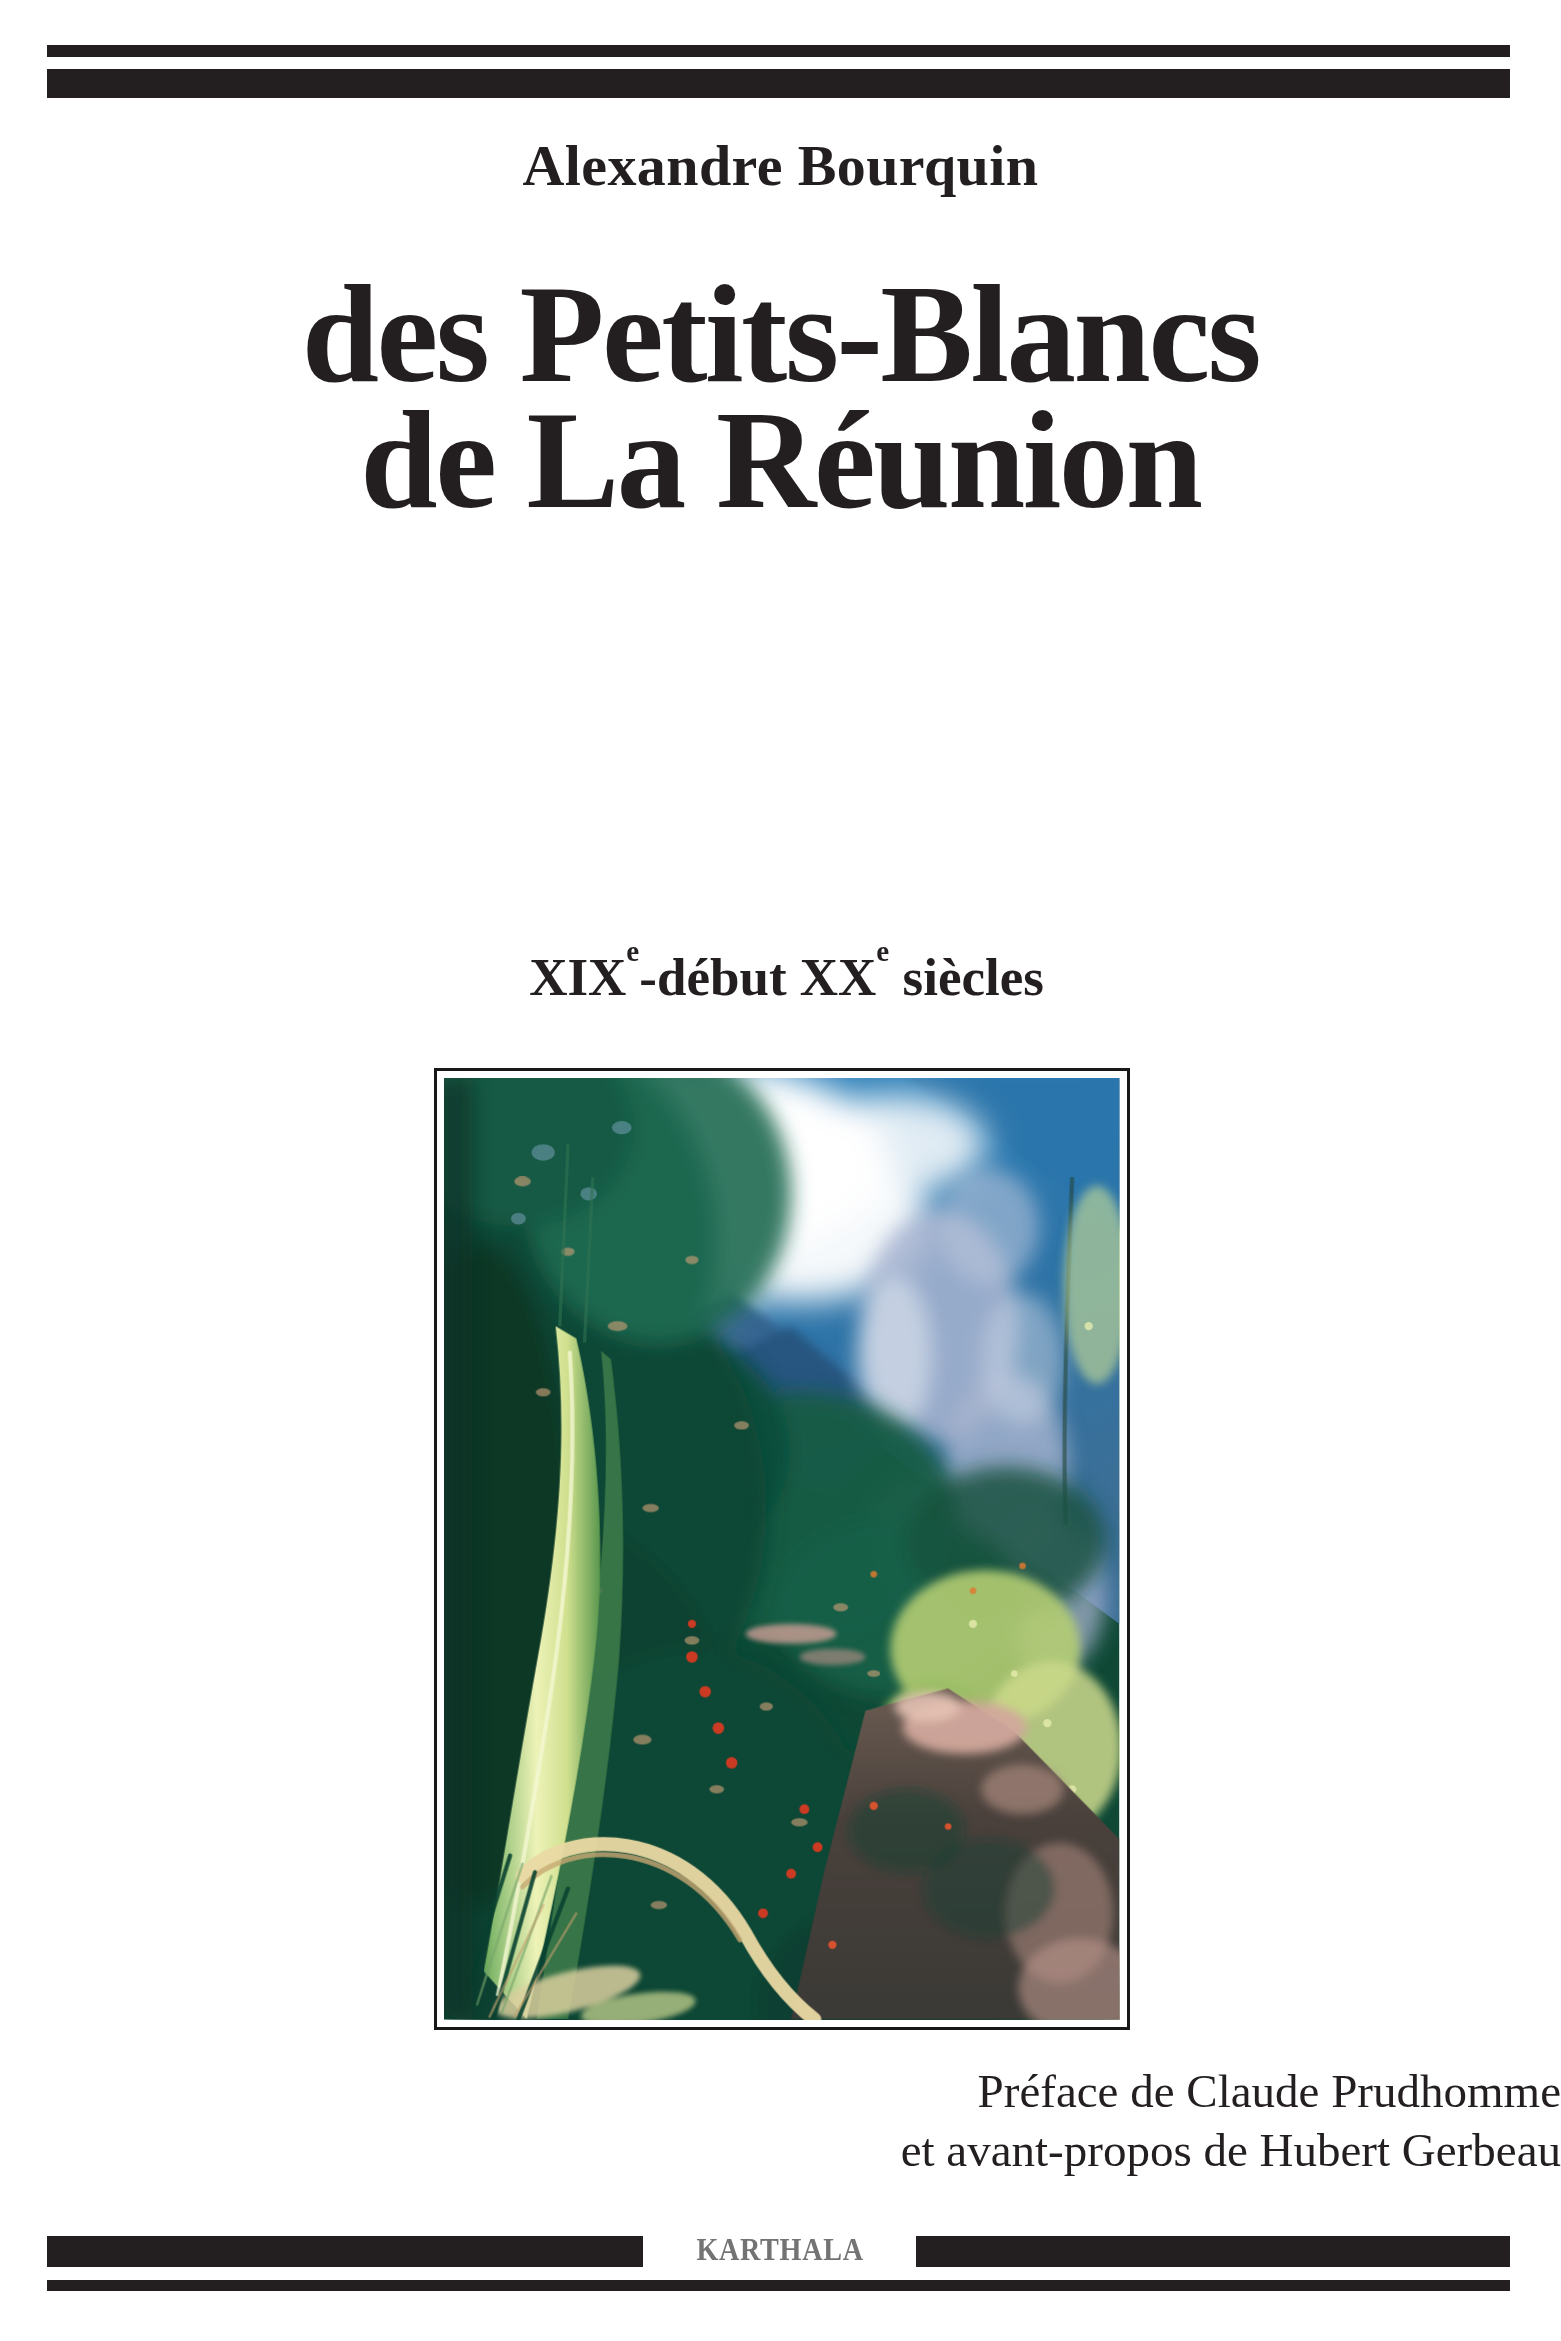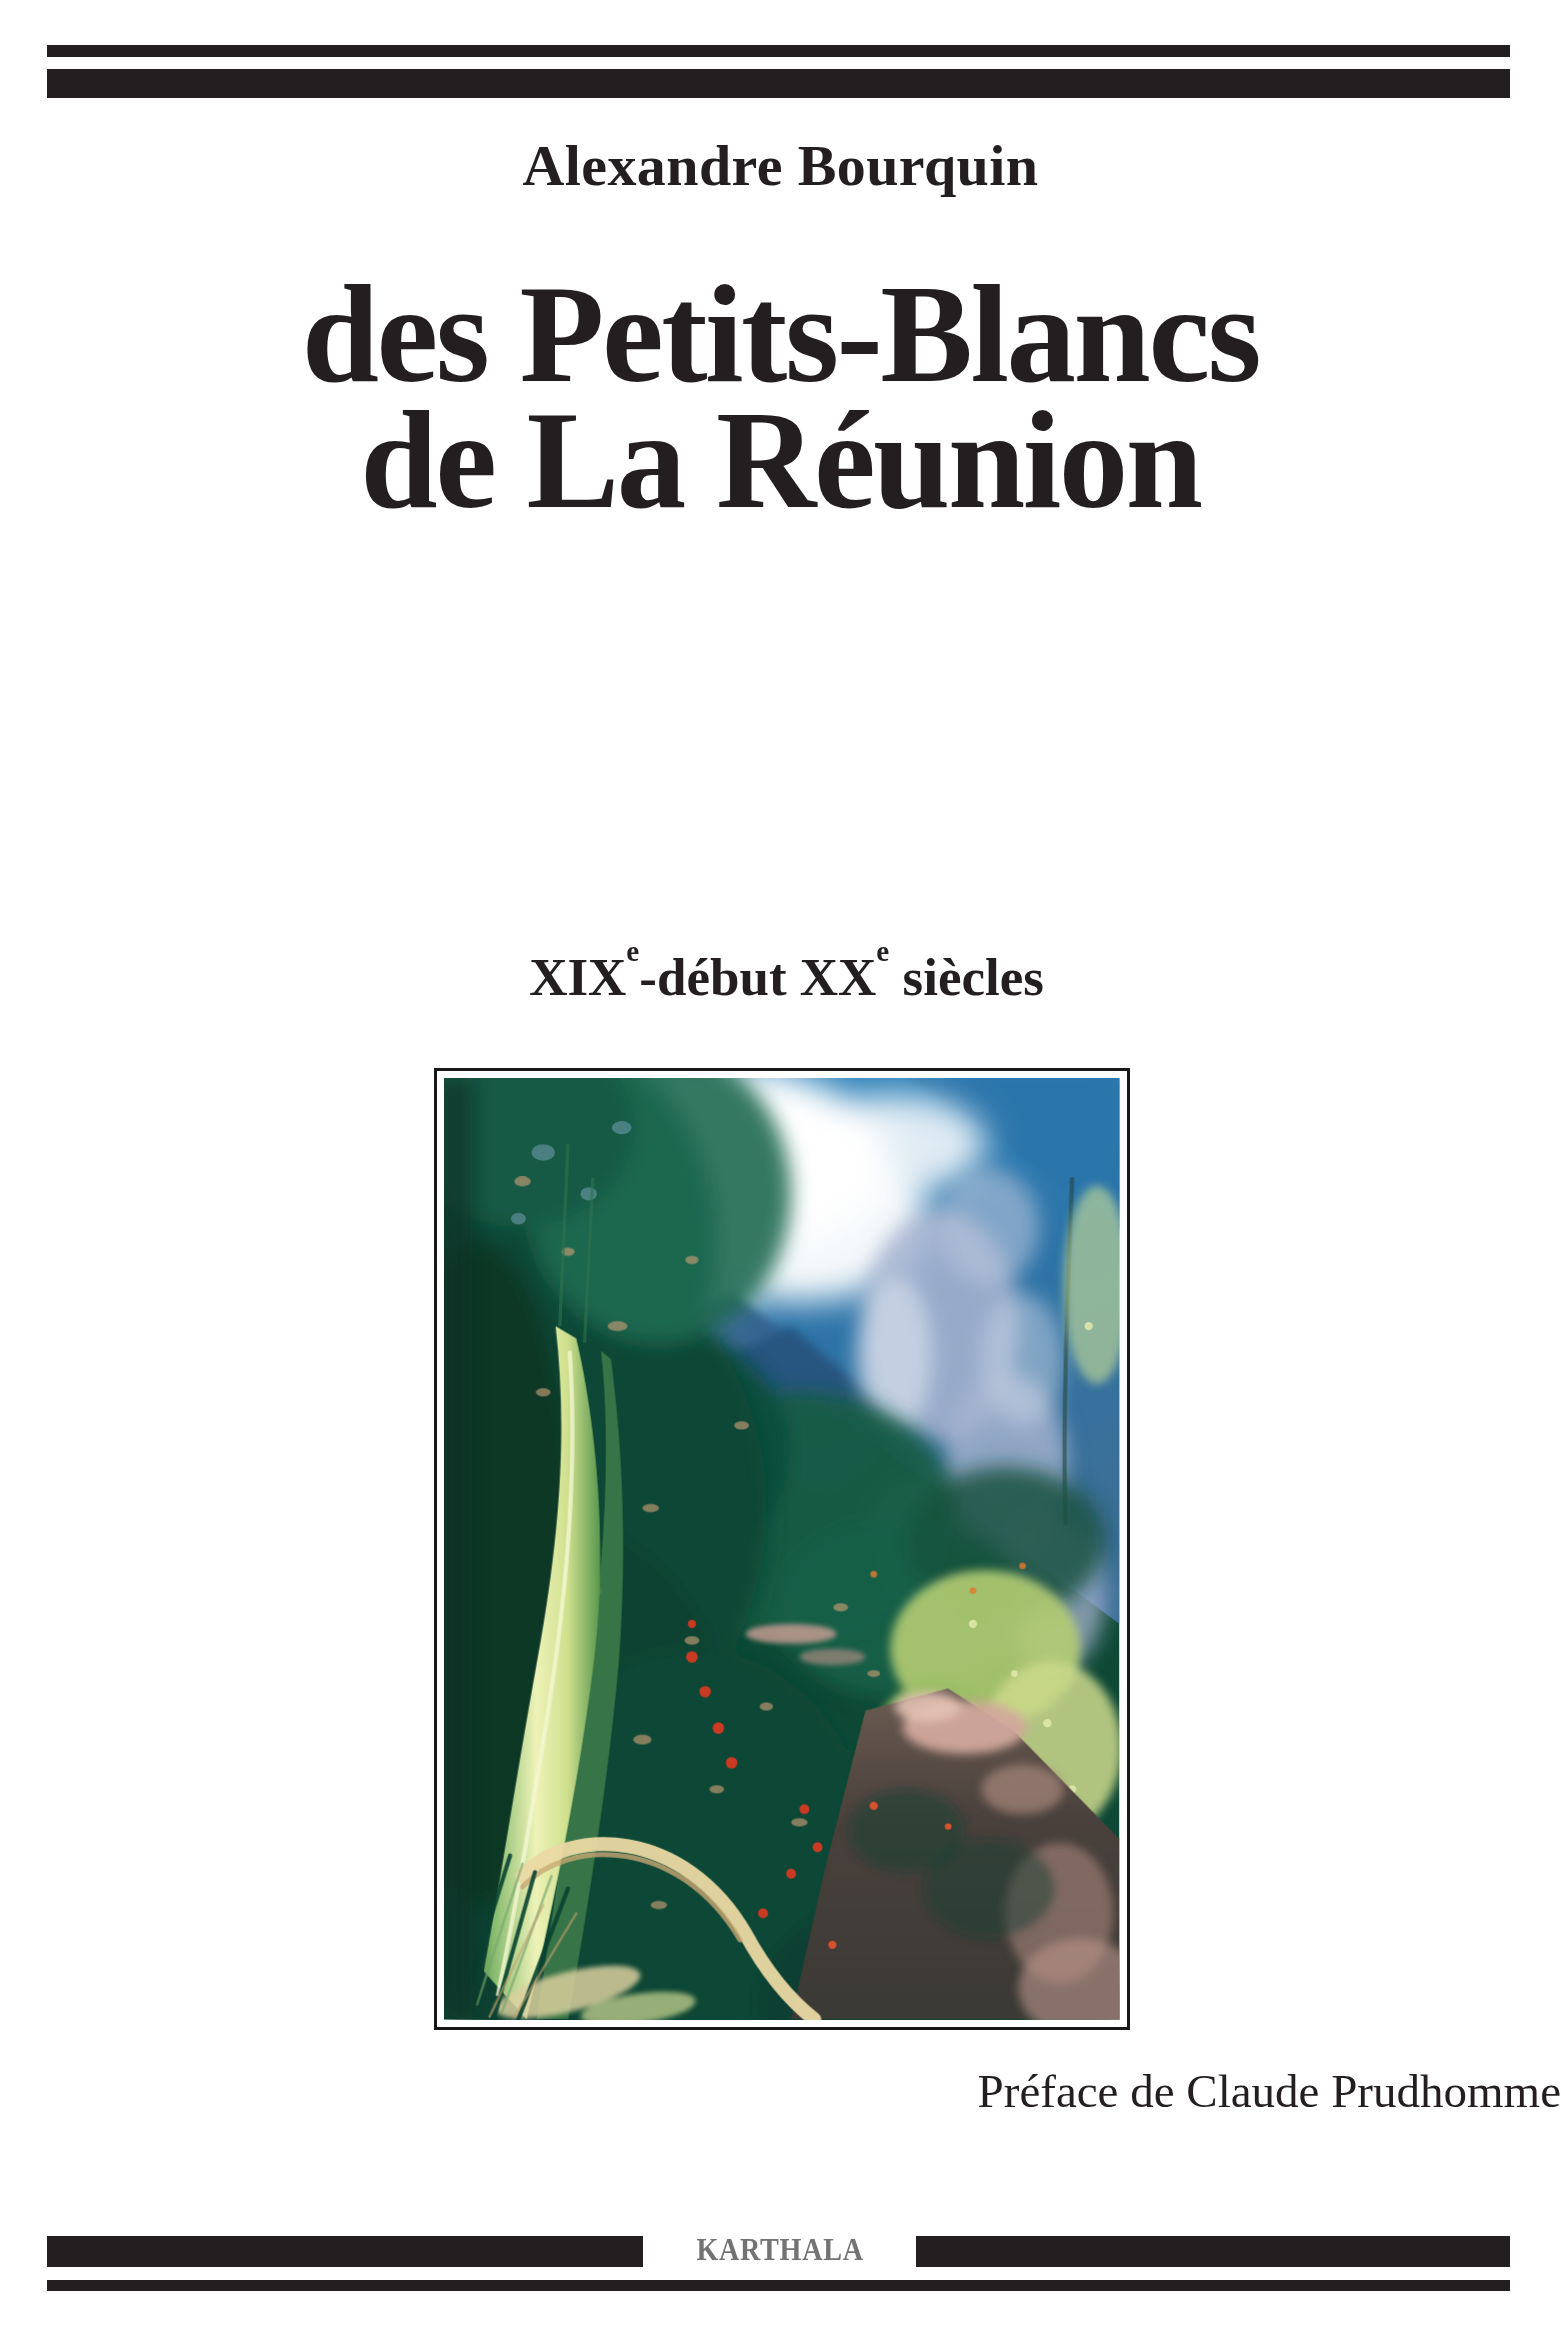--- a/index.html
+++ b/index.html
@@ -251,20 +251,21 @@
         <path d="M70,1130 L130,965 M40,1120 L95,950" stroke="#7aa86e" stroke-width="3" opacity="0.7"></path>
         <path d="M55,1135 L120,1000 M85,1135 L160,1010" stroke="#c2a06e" stroke-width="3" opacity="0.6"></path>
       </g>
 
       <rect x="-10" y="0" width="45" height="1138" fill="#083226" opacity="0.7" filter="url(#b12)"></rect>
     </svg>
   </div>
 
   <div class="preface">
     <div>Préface de Claude Prudhomme</div>
+    <div>et avant-propos de Hubert Gerbeau</div>
   </div>
 
   <div class="pub-bar pub-bar-left"></div>
   <div class="pub-bar pub-bar-right"></div>
   <div class="publisher">
     <span class="pub-text">KARTHALA</span>
   </div>
 
   <div class="bar bar-thin-bottom"></div>
 

